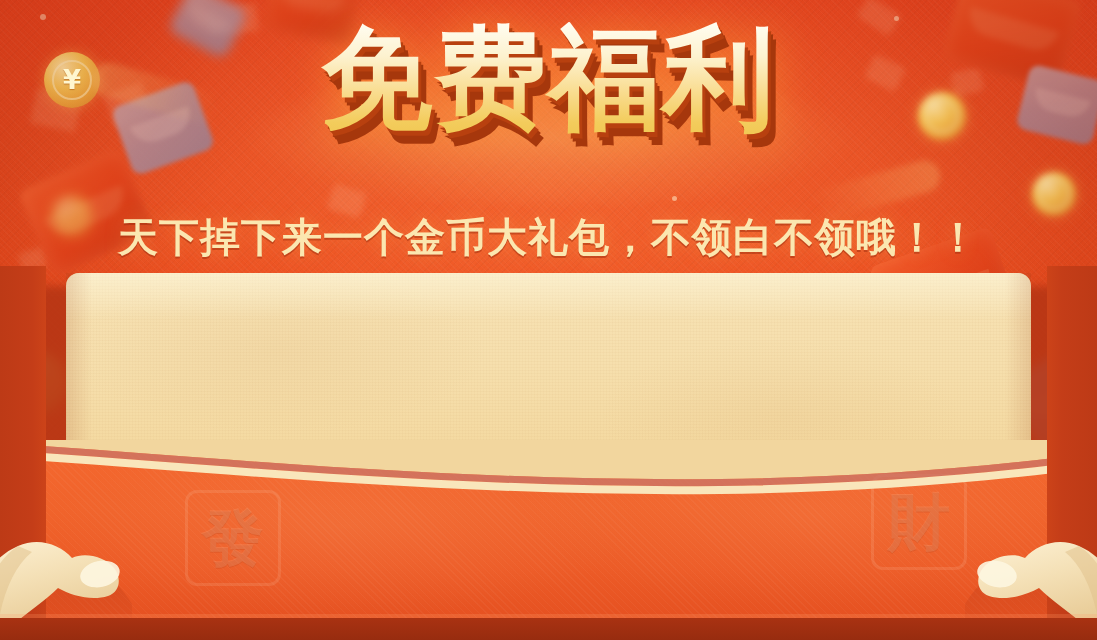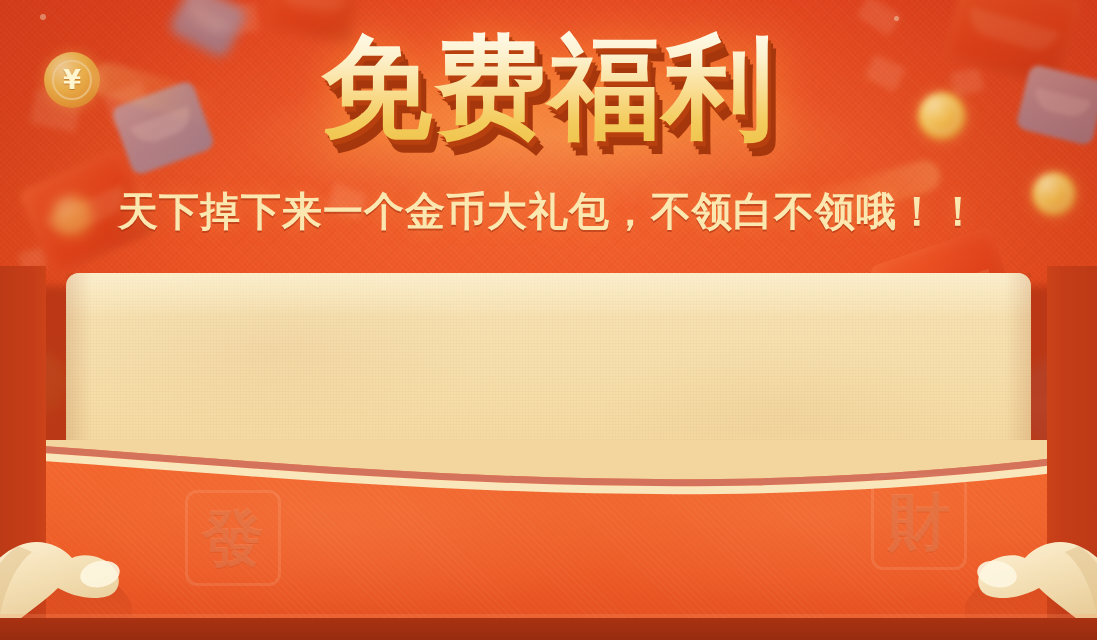--- a/index.html
+++ b/index.html
@@ -89,41 +89,41 @@
   }
   #title-glow{
     position:absolute; left:50%; top:40px; transform:translateX(-50%);
     width:620px; height:150px;
     background:radial-gradient(ellipse at center, rgba(255,215,130,.30) 0%, rgba(255,190,100,0) 70%);
     pointer-events:none;
   }
   #main-title{
     position:relative;
     display:inline-block;
-    font-family:Liberation Serif, serif;
+    font-family:Liberation Mono, monospace;
     font-size:112px;
     font-weight:bold;
     letter-spacing:2px;
     line-height:1.18;
     background:linear-gradient(180deg,
         #fffdf2 0%, #fdf2cf 26%, #f9dd92 52%, #f3cc5c 76%, #eec248 100%);
     -webkit-background-clip:text;
     background-clip:text;
     color:transparent;
     -webkit-text-fill-color:transparent;
     text-shadow:none;
     filter:
       drop-shadow(3px 5px 0 #b8400f)
       drop-shadow(5px 8px 0 #a6370c)
       drop-shadow(0 0 22px rgba(255,170,60,.45));
   }
 
   
   #subtitle{
-    position:absolute; left:0; right:0; top:184px;
+    position:absolute; left:0; right:0; top:210px;
     text-align:center;
     font-family:"DejaVu Sans", sans-serif;
     font-size:40px;
     font-weight:bold;
     letter-spacing:1px;
     color:#fbe7b0;
     text-shadow:0 2px 0 rgba(150,40,10,.45), 0 0 18px rgba(255,180,90,.35);
     white-space:nowrap;
   }
 

